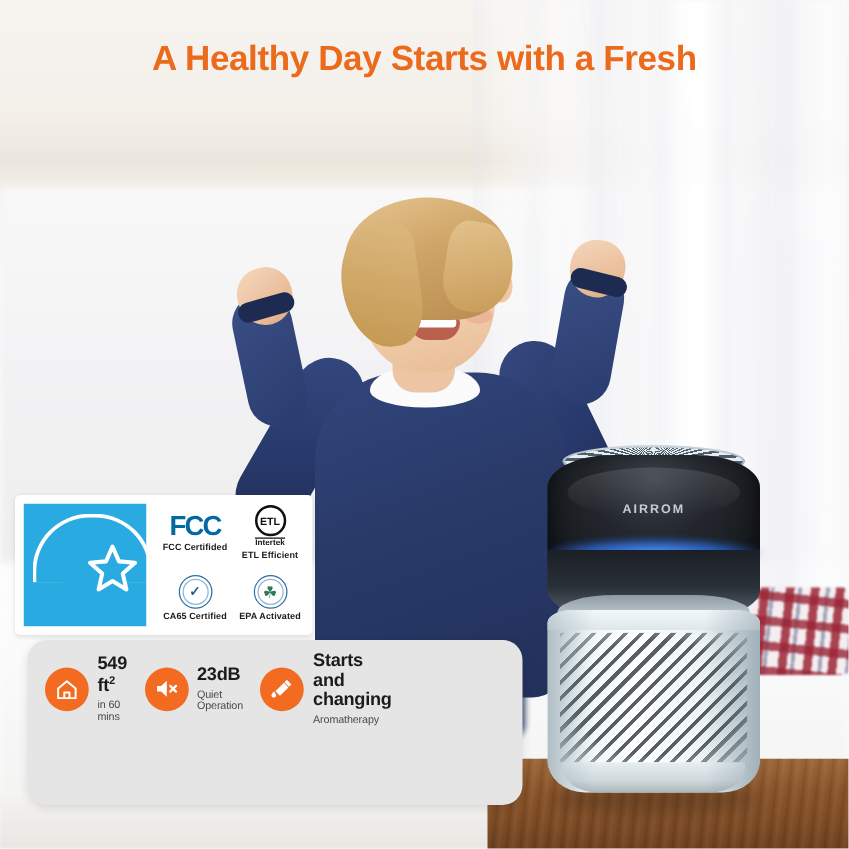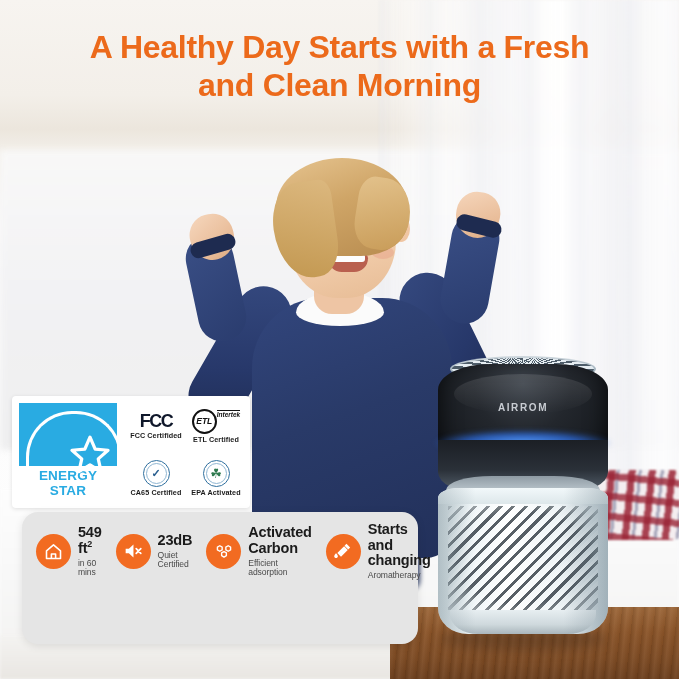--- a/index.html
+++ b/index.html
@@ -145,21 +145,21 @@
     background:#b9604f;border-radius:6px 6px 20px 20px;overflow:hidden;
   }
   .teeth{position:absolute;left:3px;top:0;width:34px;height:8px;background:#fdfdfd;border-radius:3px;}
   .cheek{position:absolute;width:22px;height:13px;border-radius:50%;background:rgba(226,140,120,.3);top:116px;}
   .cheek-l{left:112px;}
   .cheek-r{left:184px;}
 
   
   .headline{
     position:absolute;left:0;top:28px;width:679px;text-align:center;
-    color:#EC6A1B;font-weight:bold;font-size:32px;line-height:38px;
+    color:#EC6A1B;font-weight:bold;font-size:28px;line-height:38px;
     letter-spacing:-.3px;
   }
   .headline .l2{display:block;}
 
   
   .certs{
     position:absolute;left:12px;top:396px;width:238px;height:112px;
     background:#ffffff;border-radius:4px;
     box-shadow:0 1px 4px rgba(0,0,0,.12);
     display:flex;padding:4px;box-sizing:border-box;
@@ -183,23 +183,23 @@
   .estar-bar{
     width:100%;background:#fff;color:#29ABE2;text-align:center;
     font-size:13.5px;font-weight:bold;letter-spacing:.2px;padding:2px 0 3px;
   }
   .cert-grid{
     flex:1;display:grid;grid-template-columns:1fr 1fr;grid-template-rows:1fr 1fr;
     padding-left:6px;
   }
   .cert-cell{display:flex;flex-direction:column;align-items:center;justify-content:center;gap:1px;}
   .cert-label{font-size:7.2px;color:#1a1a1a;font-weight:bold;letter-spacing:.1px;}
-  .fcc-mark{font-size:18px;font-weight:bold;color:#0f172a;line-height:1;letter-spacing:-1.5px;
+  .fcc-mark{font-size:22px;font-weight:bold;color:#0369a1;line-height:1;letter-spacing:-1.5px;
     font-family:"Liberation Sans",sans-serif;}
-  .etl-wrap{display:flex;flex-direction:row;align-items:flex-start;font-style:italic;}
+  .etl-wrap{display:flex;flex-direction:column;align-items:center;}
   .etl-circle{
     width:21px;height:21px;border:2px solid #111;border-radius:50%;
     display:flex;align-items:center;justify-content:center;
     font-size:8.5px;font-weight:bold;color:#111;
   }
   .etl-sub{font-size:6.5px;border-top:1.5px solid #111;margin-top:1px;padding-top:0px;color:#111;font-weight:bold;}
   .seal{width:25px;height:25px;border-radius:50%;border:1.5px solid #2f6f9e;
     display:flex;align-items:center;justify-content:center;position:relative;background:#fff;}
   .seal:before{content:"";position:absolute;inset:2px;border-radius:50%;border:1px solid #8fb6d2;}
   .seal-ca{color:#2a5f8f;font-size:11px;font-weight:bold;}
@@ -373,45 +373,43 @@
         <div class="pf-lip"></div>
         <div class="pf-mesh"></div>
         <div class="pf-base"></div>
         <div class="pf-body-shade"></div>
       </div>
     </div>
   </div>
 
   <div class="headline">
     <span>A Healthy Day Starts with a Fresh</span>
-    <span class="l2">and Clean Morning</span>
   </div>
 
   <div class="certs">
     <div class="estar">
       <div class="estar-arc"></div>
       <div class="estar-star">
         <svg width="46" height="46" viewBox="0 0 24 24" aria-hidden="true">
           <path d="M12 2.2l2.7 6.2 6.7.6-5.1 4.5 1.5 6.6L12 16.6 6.2 20.1l1.5-6.6L2.6 9l6.7-.6z" fill="none" stroke="#ffffff" stroke-width="1.7" stroke-linejoin="round"></path>
         </svg>
       </div>
-      <div class="estar-bar">ENERGY STAR</div>
     </div>
 
     <div class="cert-grid">
       <div class="cert-cell">
         <div class="fcc-mark">FCC</div>
         <div class="cert-label">FCC Certifided</div>
       </div>
       <div class="cert-cell">
         <div class="etl-wrap">
           <div class="etl-circle">ETL</div>
           <div class="etl-sub">Intertek</div>
         </div>
-        <div class="cert-label">ETL Certified</div>
+        <div class="cert-label">ETL Efficient</div>
       </div>
       <div class="cert-cell">
         <div class="seal">
           <span class="seal-ca">✓</span>
         </div>
         <div class="cert-label">CA65 Certified</div>
       </div>
       <div class="cert-cell">
         <div class="seal">
           <span class="seal-epa">☘</span>
@@ -439,40 +437,24 @@
 
     <div class="feat">
       <div class="fic">
         <svg width="22" height="22" viewBox="0 0 24 24" aria-hidden="true">
           <path d="M4 9.5h3.5L12.5 5v14L7.5 14.5H4z" fill="#fff"></path>
           <path d="M15.5 9.5l5 5M20.5 9.5l-5 5" stroke="#fff" stroke-width="1.9" stroke-linecap="round"></path>
         </svg>
       </div>
       <div class="ftxt">
         <div class="ftitle">23dB</div>
-        <div class="fsub">Quiet Certified</div>
-      </div>
-    </div>
-
-    <div class="feat">
-      <div class="fic">
-        <svg width="22" height="22" viewBox="0 0 24 24" aria-hidden="true">
-          <g fill="none" stroke="#fff" stroke-width="1.5" stroke-linejoin="round">
-            <path d="M7.4 6.3l2.6 1.5v3L7.4 12.3 4.8 10.8v-3z"></path>
-            <path d="M16.6 6.3l2.6 1.5v3l-2.6 1.5L14 10.8v-3z"></path>
-            <path d="M12 12.6l2.6 1.5v3L12 18.6l-2.6-1.5v-3z"></path>
-          </g>
-        </svg>
-      </div>
-      <div class="ftxt">
-        <div class="ftitle">Activated</div>
-        <div class="ftitle">Carbon</div>
-        <div class="fsub">Efficient adsorption</div>
-      </div>
-    </div>
+        <div class="fsub">Quiet Operation</div>
+      </div>
+    </div>
+
 
 
     <div class="feat">
       <div class="fic">
         <svg width="22" height="22" viewBox="0 0 24 24" aria-hidden="true">
           <path d="M15.8 4.2l4 4-2.1 2.1-4-4z" fill="#fff"></path>
           <path d="M13.2 6.8l4 4-7.4 7.4-4-4z" fill="#fff"></path>
           <path d="M6.4 17.6c0 1.2-1 2-2 2s-2-.8-2-2c0-1.1 2-3.2 2-3.2s2 2.1 2 3.2z" fill="#fff"></path>
         </svg>
       </div>

